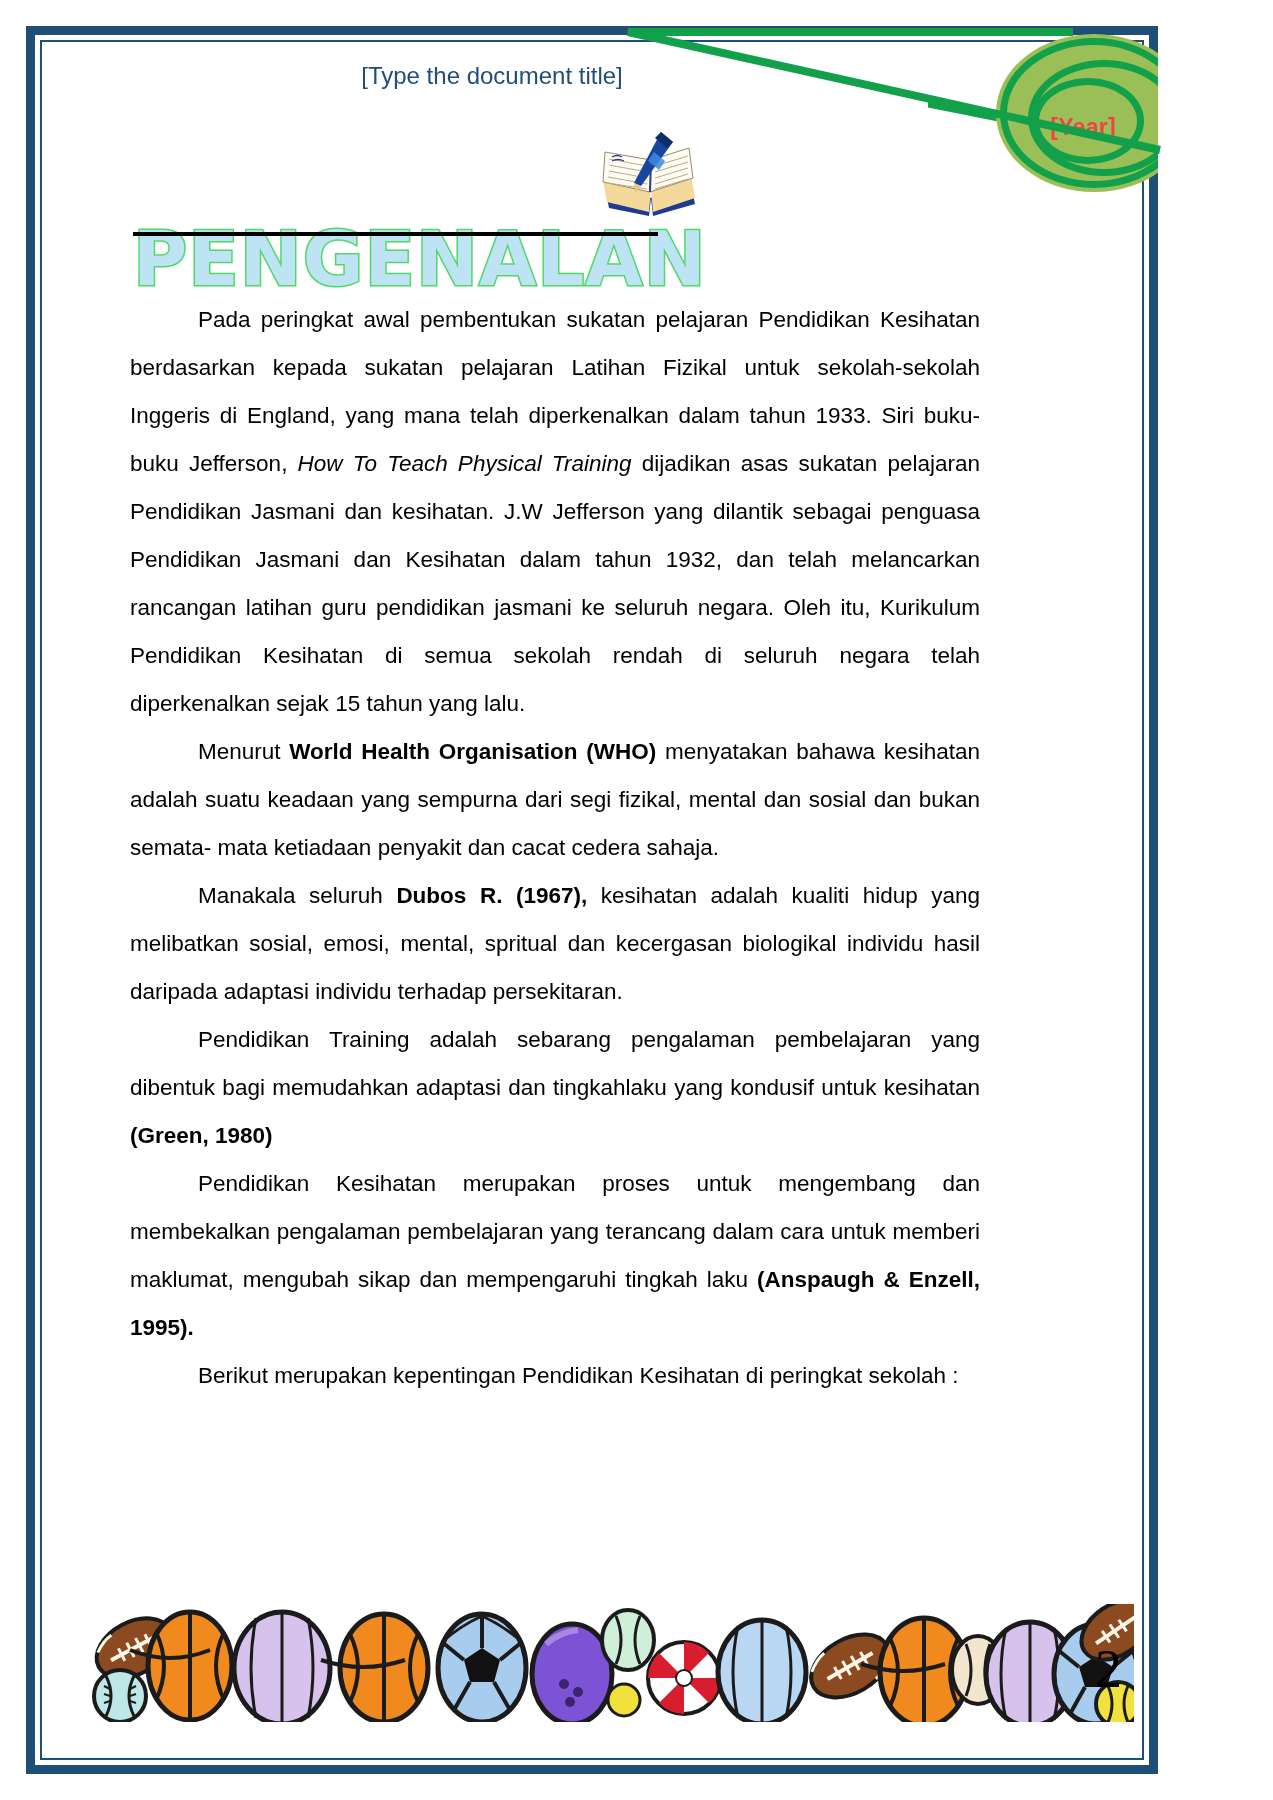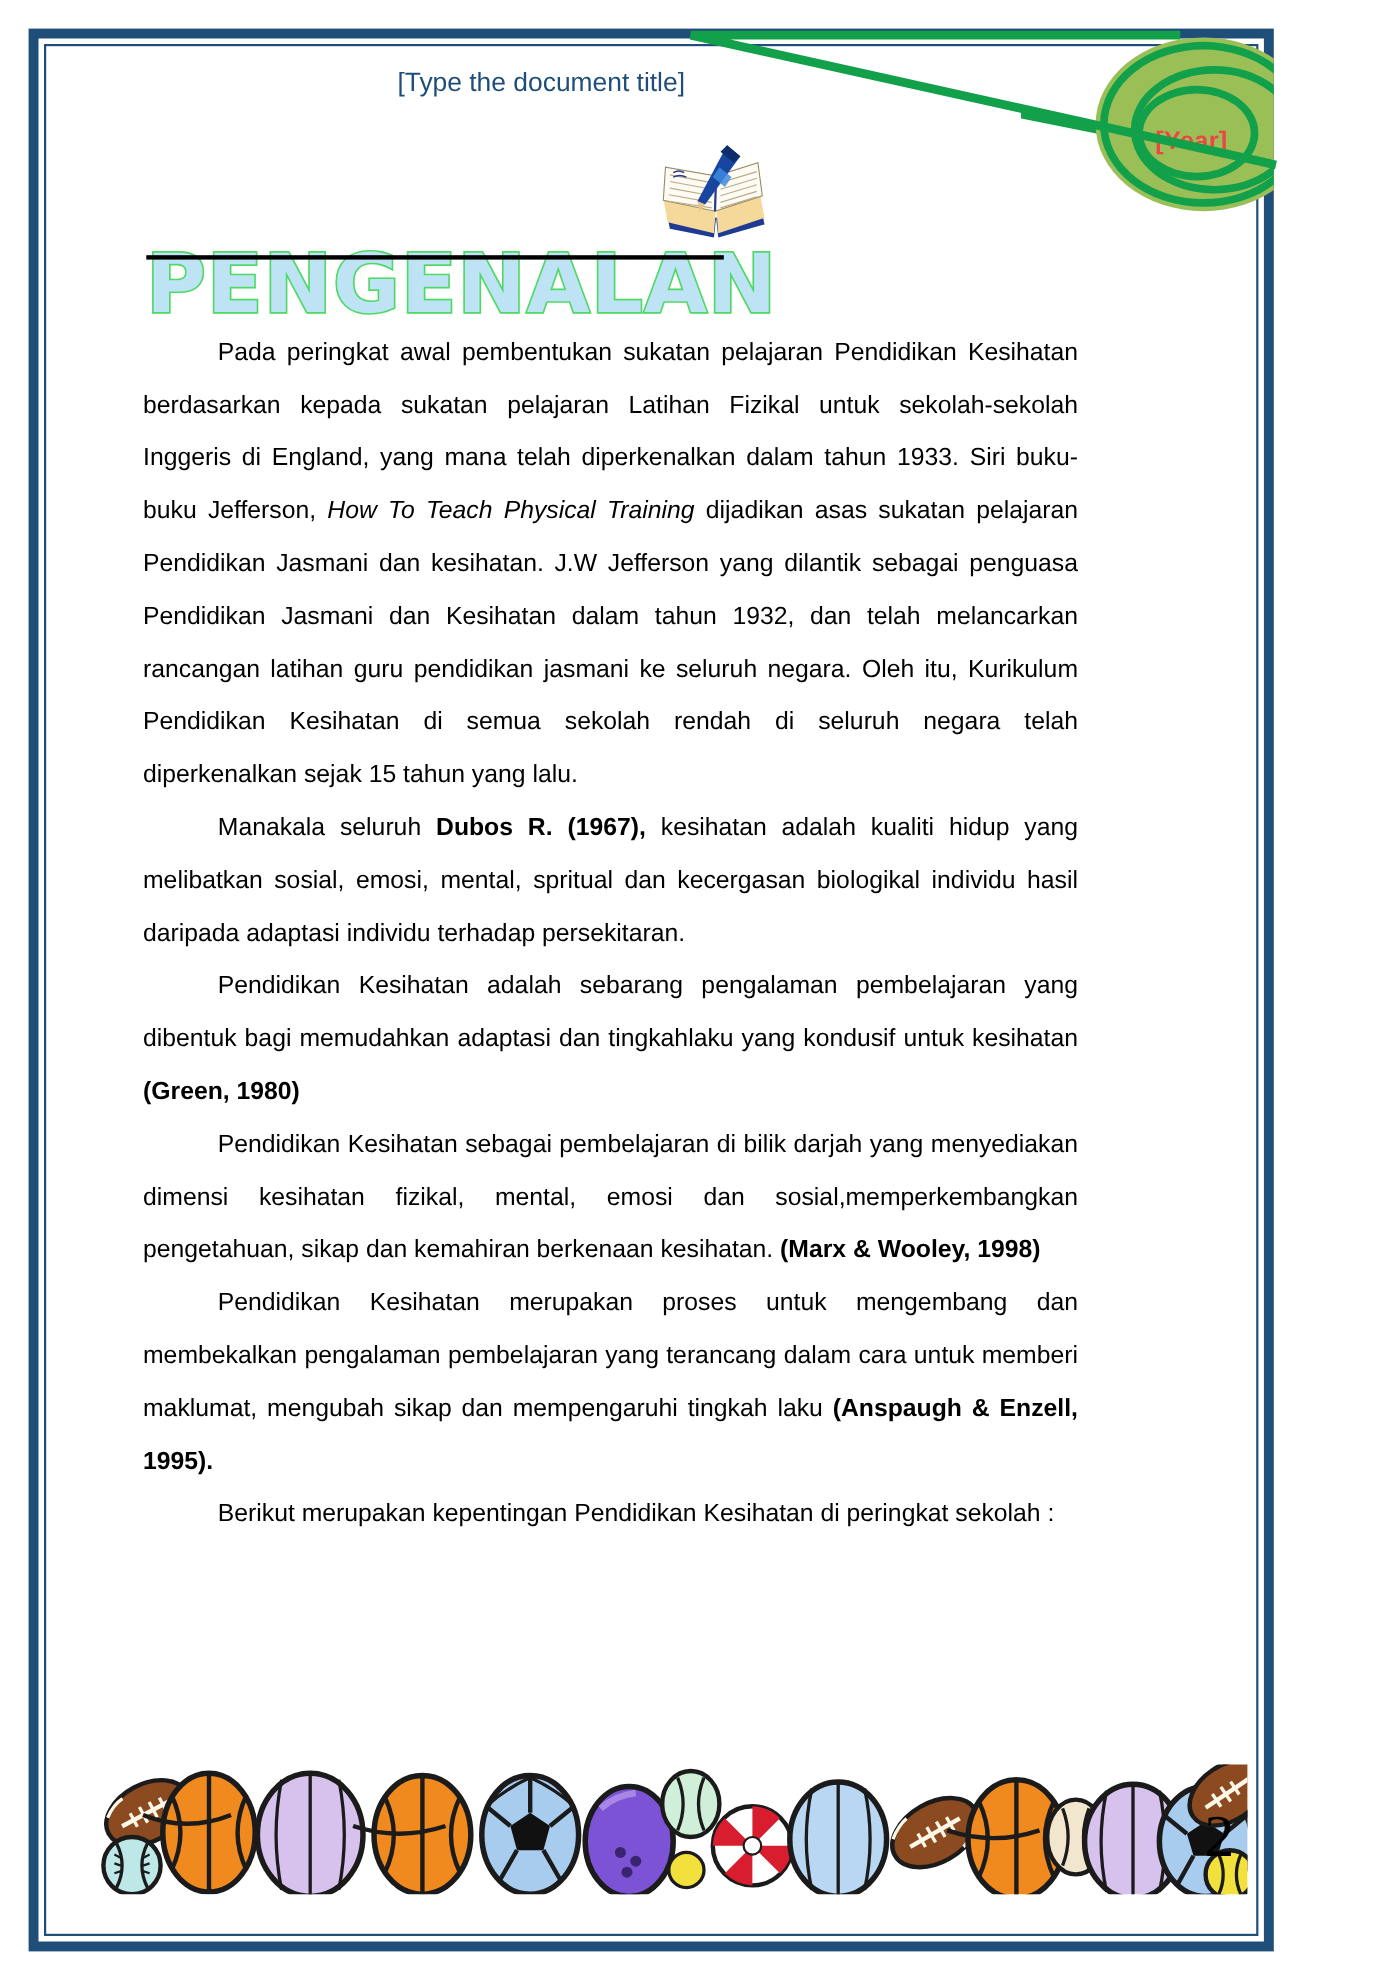--- a/index.html
+++ b/index.html
@@ -268,23 +268,23 @@
       <path d="M62 6 L74 16 L68 22 L56 12 Z" fill="#0E2E6B"></path>
       <path d="M42 60 L35 57 L37 67 Z" fill="#E8C48A"></path>
       <path d="M55 26 L66 35 L60 44 L49 35 Z" fill="#3E8BE0" opacity="0.85"></path>
     </svg>
     <span class="heading-word">PENGENALAN</span>
   </div>
   <div class="heading-rule"></div>
 
   <div class="body-area">
     <p class="para"><span>Pada peringkat awal pembentukan sukatan pelajaran Pendidikan Kesihatan berdasarkan kepada sukatan pelajaran Latihan Fizikal untuk sekolah-sekolah Inggeris di England, yang mana telah diperkenalkan dalam tahun 1933. Siri buku-buku Jefferson, </span><span class="it">How To Teach Physical Training</span><span> dijadikan asas sukatan pelajaran Pendidikan Jasmani dan kesihatan. J.W Jefferson yang dilantik sebagai penguasa Pendidikan Jasmani dan Kesihatan dalam tahun 1932, dan telah melancarkan rancangan latihan guru pendidikan jasmani ke seluruh negara. Oleh itu, Kurikulum Pendidikan Kesihatan di semua sekolah rendah di seluruh negara telah diperkenalkan sejak 15 tahun yang lalu.</span></p>
+    <p class="para"><span>Menurut </span><span class="bd">World Health Organisation (WHO)</span><span> menyatakan bahawa kesihatan adalah suatu keadaan yang sempurna dari segi fizikal, mental dan sosial dan bukan semata- mata ketiadaan penyakit dan cacat cedera sahaja.</span></p>
     <p class="para"><span>Manakala seluruh </span><span class="bd">Dubos  R. (1967),</span><span> kesihatan adalah kualiti hidup yang melibatkan sosial, emosi, mental, spritual dan kecergasan biologikal individu hasil daripada adaptasi individu terhadap persekitaran.</span></p>
-    <p class="para"><span>Pendidikan Kesihatan adalah sebarang pengalaman pembelajaran yang dibentuk bagi memudahkan adaptasi dan tingkahlaku yang kondusif untuk kesihatan </span><span class="bd">(Green, 1980)</span></p>
-    <p class="para"><span>Pendidikan Kesihatan sebagai pembelajaran di bilik darjah yang menyediakan dimensi kesihatan fizikal, mental, emosi dan sosial,memperkembangkan pengetahuan, sikap dan kemahiran berkenaan kesihatan. </span><span class="bd">(Marx &amp; Wooley, 1998)</span></p>
+    <p class="para"><span>Pendidikan Training adalah sebarang pengalaman pembelajaran yang dibentuk bagi memudahkan adaptasi dan tingkahlaku yang kondusif untuk kesihatan </span><span class="bd">(Green, 1980)</span></p>
     <p class="para"><span>Pendidikan Kesihatan merupakan proses untuk mengembang dan membekalkan pengalaman pembelajaran yang terancang dalam cara untuk memberi maklumat, mengubah sikap dan mempengaruhi tingkah laku </span><span class="bd">(Anspaugh &amp; Enzell, 1995).</span></p>
     <p class="para"><span>Berikut merupakan kepentingan Pendidikan Kesihatan di peringkat sekolah :</span></p>
   </div>
 
   <svg class="ball-strip" viewBox="0 0 1062 118" preserveAspectRatio="none">
     <defs>
       <g id="seams-bb">
         <path d="M-30 0 L30 0" stroke="#1b1b1b" stroke-width="3" fill="none"></path>
       </g>
     </defs>

